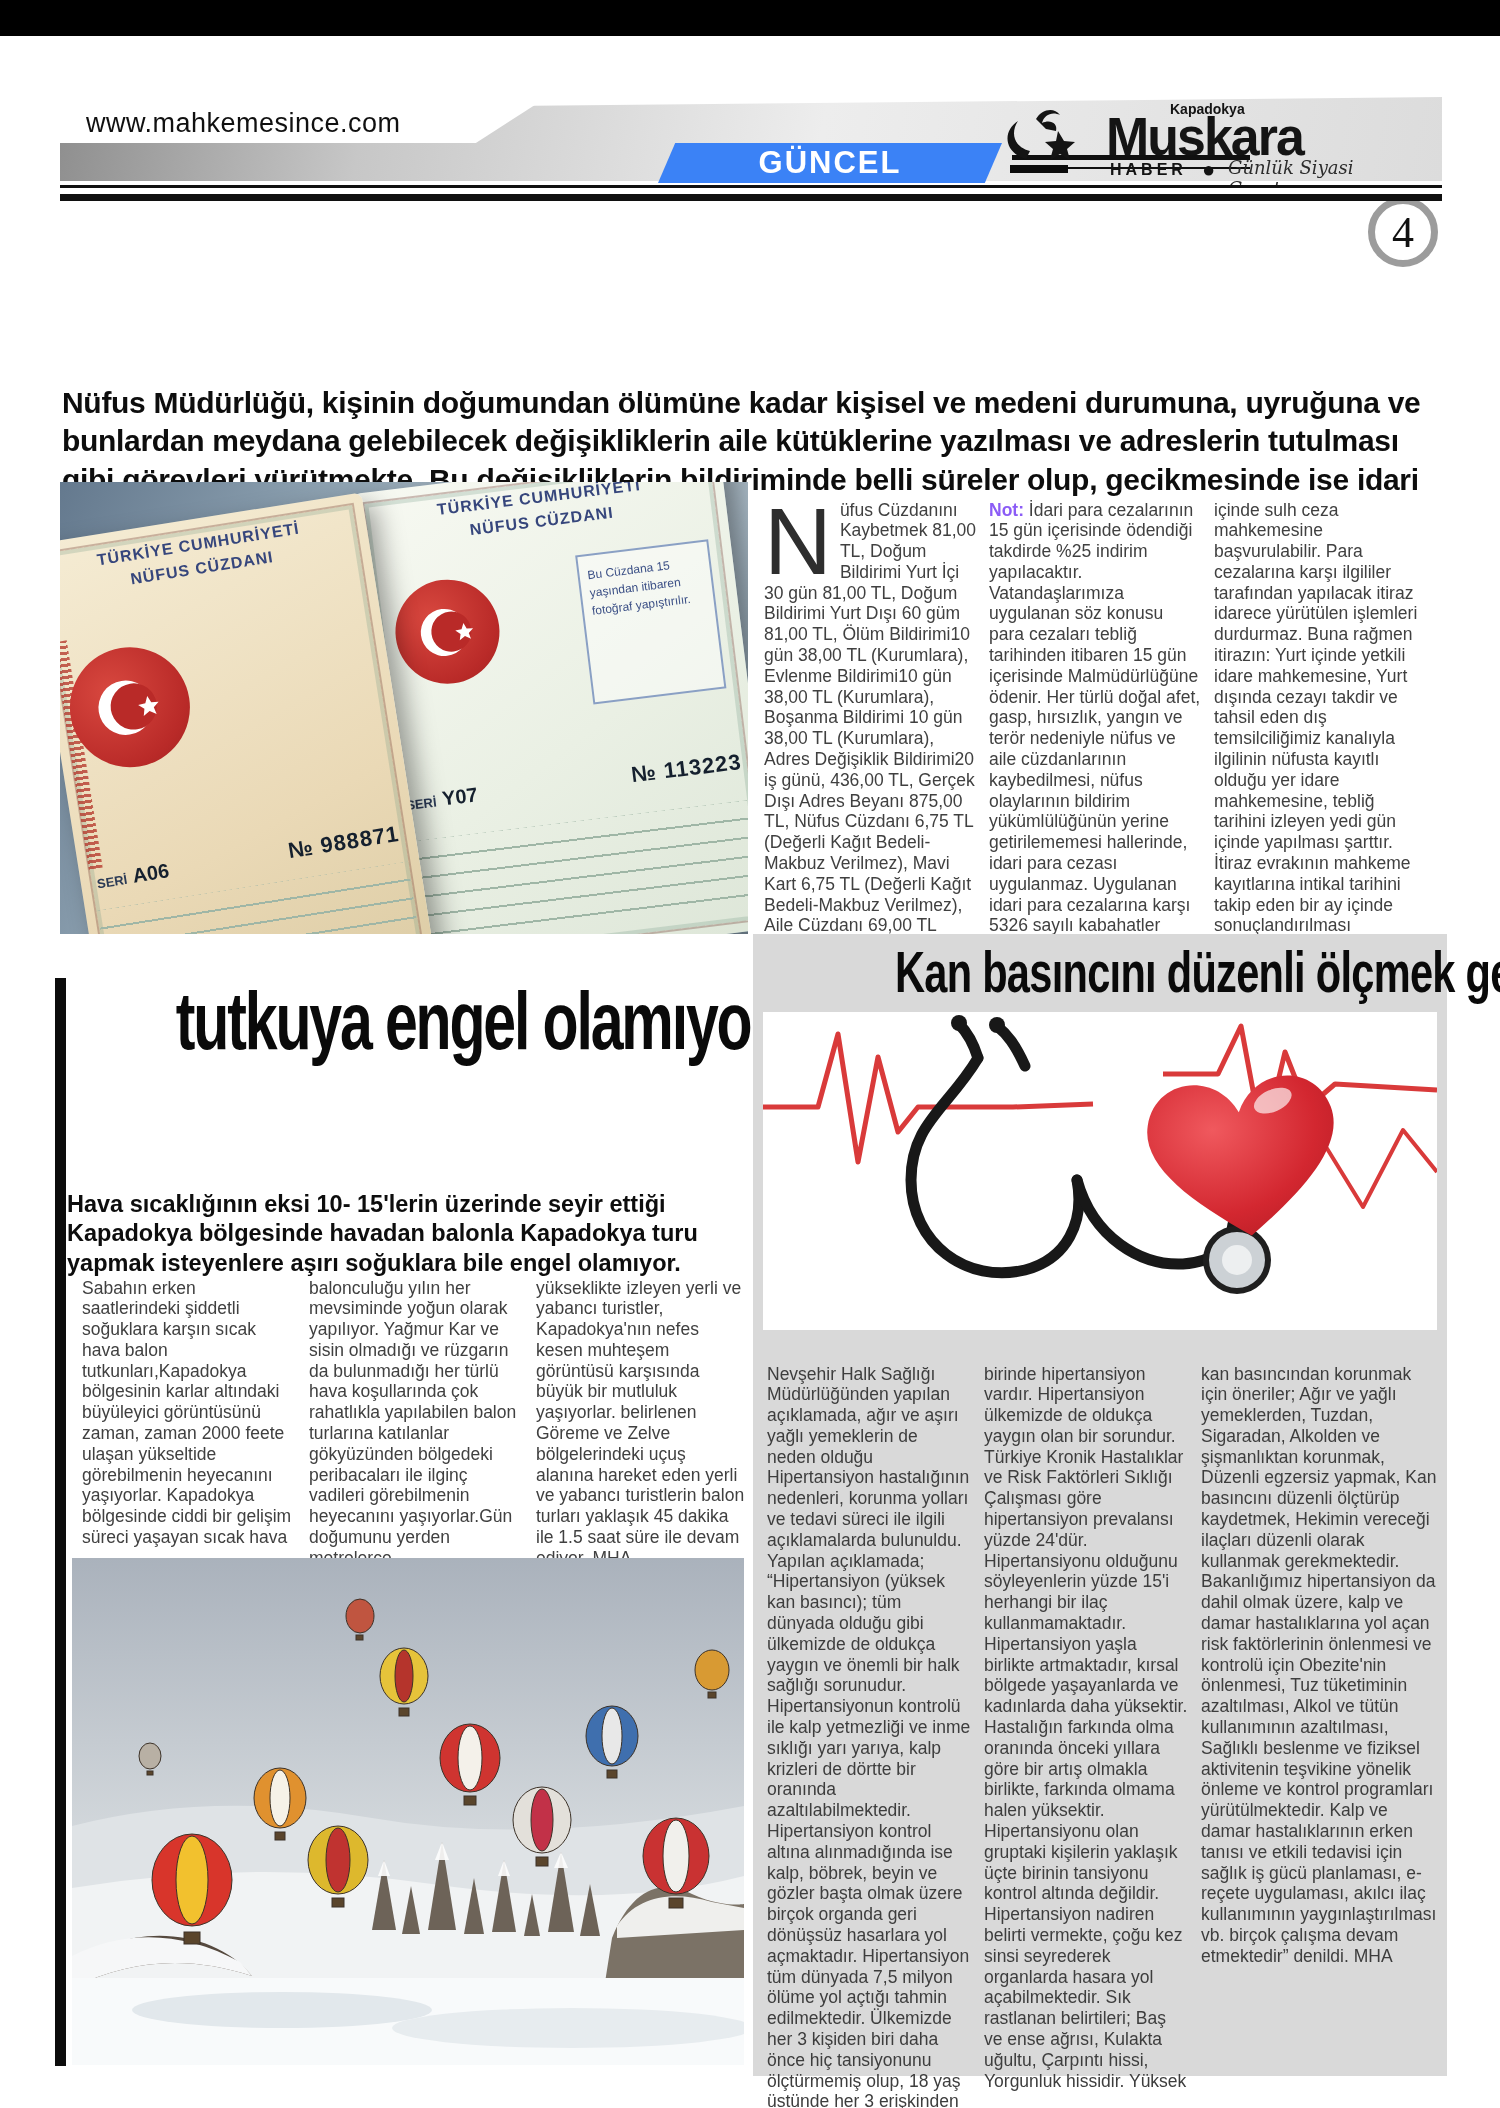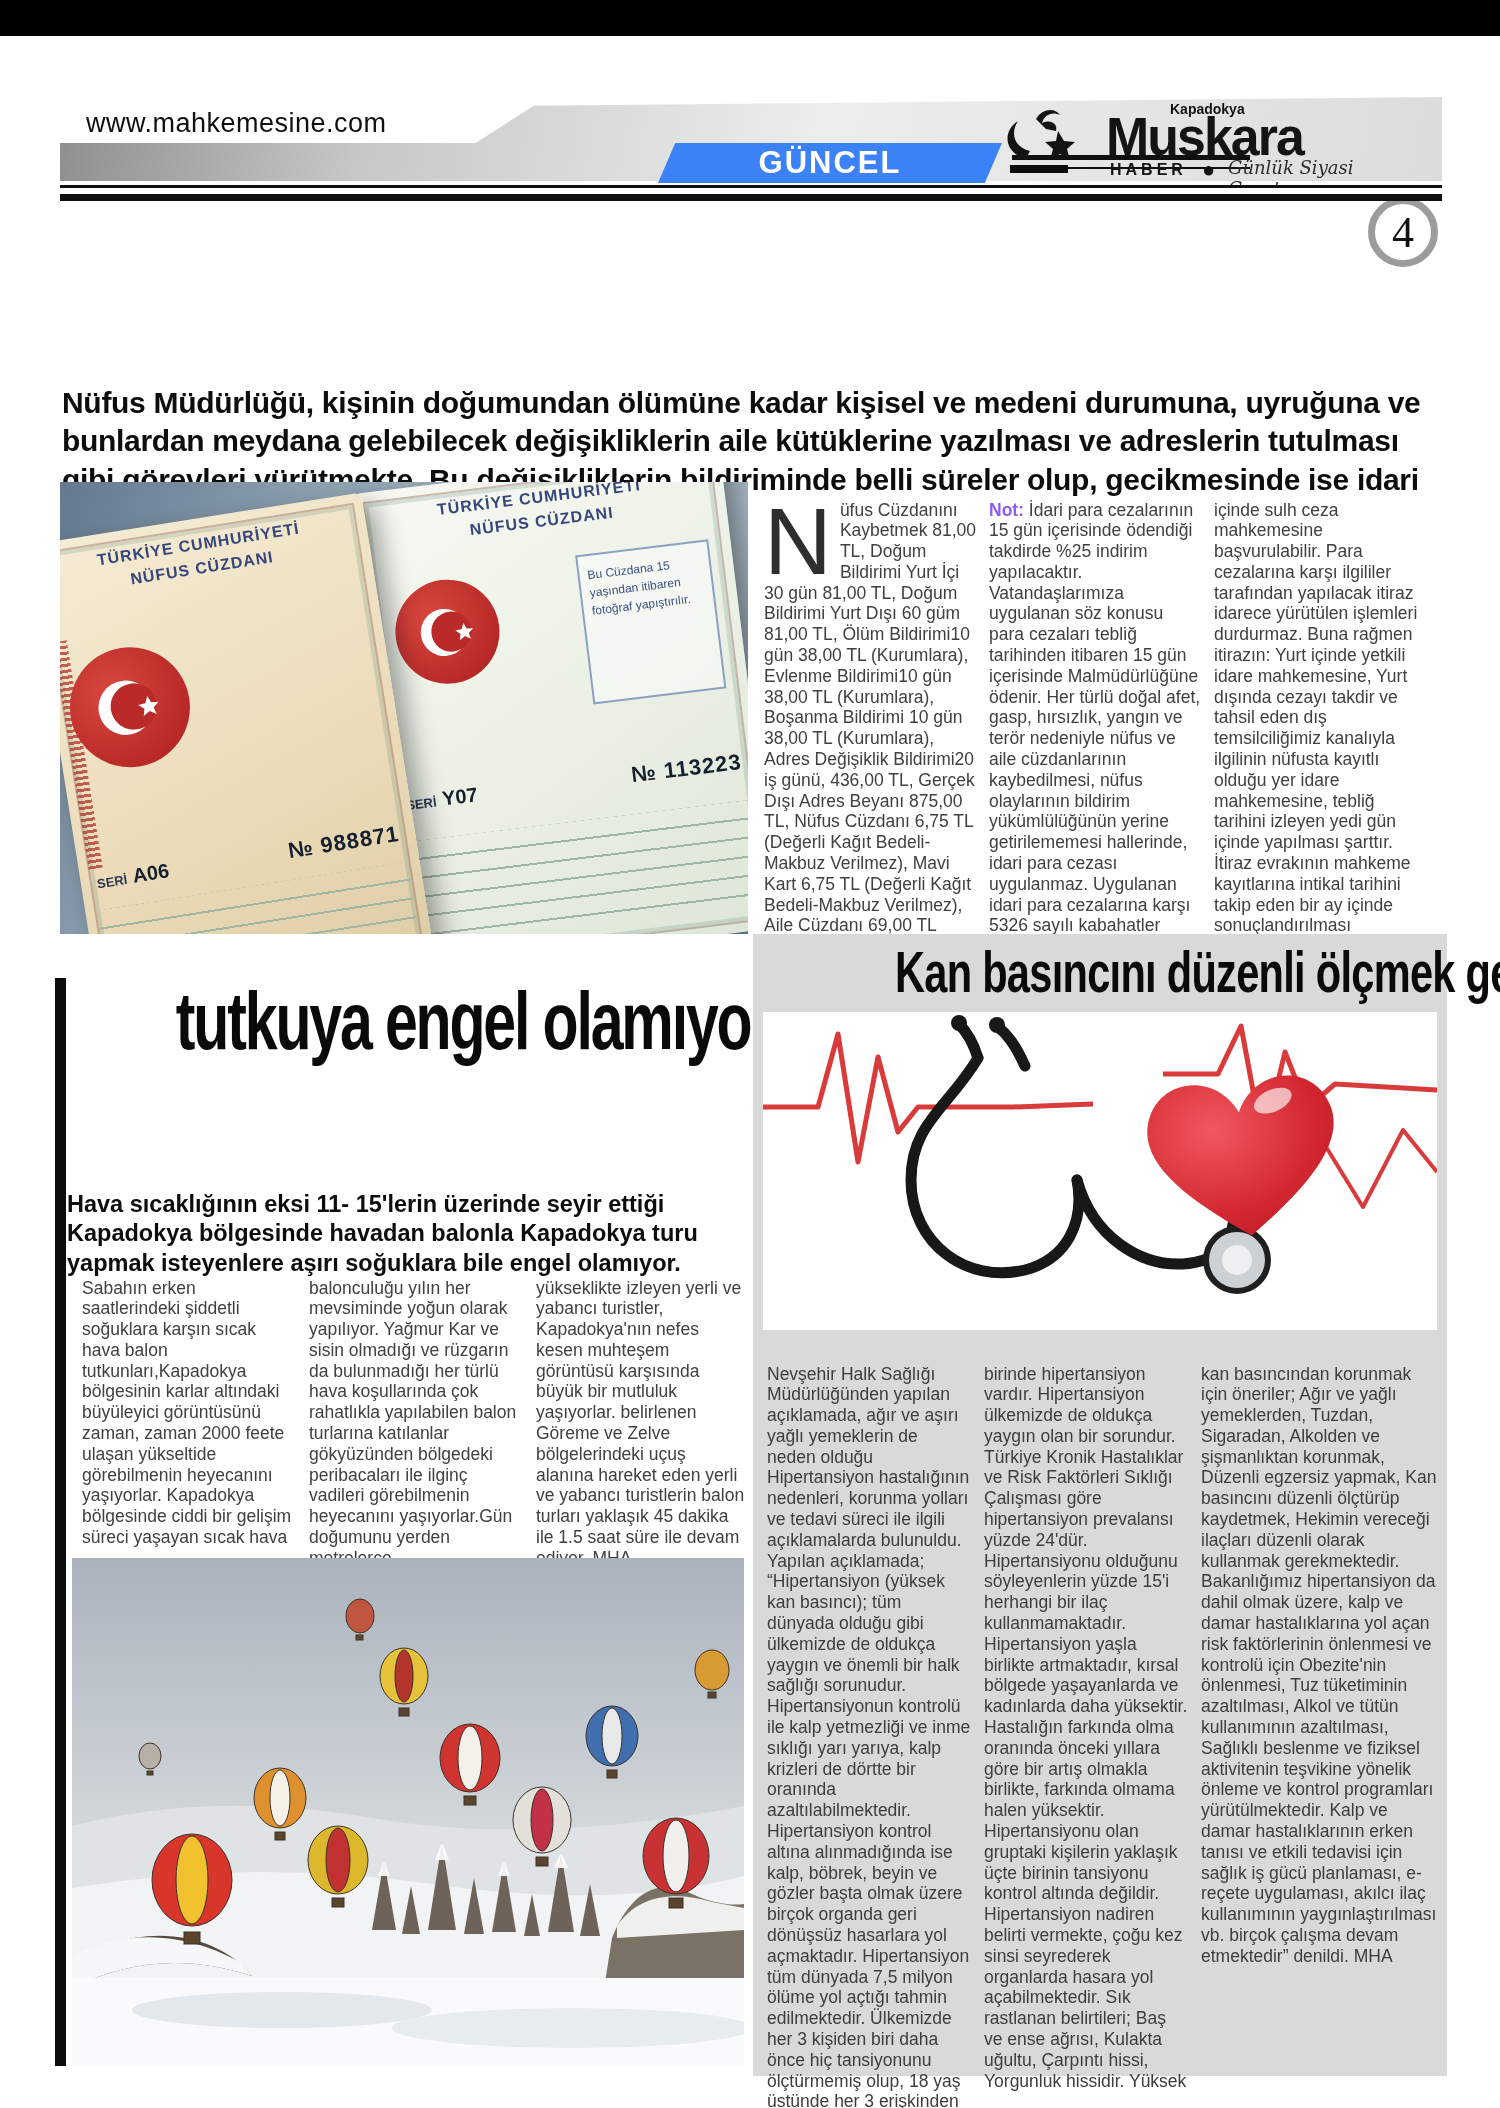--- a/index.html
+++ b/index.html
@@ -111,21 +111,21 @@
 </head>
 <body>
 
 <div class="page">
 
   <div class="topbar"></div>
   <div class="left-rule"></div>
 
   <div class="header">
     <div class="band"></div>
-    <div class="www-strip">www.mahkemesine.com</div>
+    <div class="www-strip">www.mahkemesince.com</div>
     <div class="guncel-bar">GÜNCEL</div>
     <div class="deco-line-a"></div>
     <div class="deco-line-b"></div>
     <div class="logo">
       <svg width="120" height="78" viewBox="0 0 120 78" style="position:absolute;left:-46px;top:2px;">
         <path d="M28 58 C6 52 4 30 20 20 C12 32 16 46 32 50 Z" fill="#141414"></path>
         <path d="M38 18 C44 8 56 6 62 14 C54 10 46 14 44 22 C52 18 60 22 58 30 L48 28 Z" fill="#141414"></path>
         <path d="M60 30 l6 10 11 1 -8 7 3 11 -10-6 -10 6 3-11 -8-7 11-1 z" fill="#141414"></path>
       </svg>
       <div class="logo-kapadokya">Kapadokya</div>
@@ -188,21 +188,21 @@
     <div class="a1cols">
       <p class="acol"><span class="dropcap">N</span><span>üfus Cüzdanını Kaybetmek 81,00 TL, Doğum Bildirimi Yurt İçi 30 gün 81,00 TL, Doğum Bildirimi Yurt Dışı 60 güm 81,00 TL, Ölüm Bildirimi10 gün 38,00 TL (Kurumlara), Evlenme Bildirimi10 gün 38,00 TL (Kurumlara), Boşanma Bildirimi 10 gün 38,00 TL (Kurumlara), Adres Değişiklik Bildirimi20 iş günü, 436,00 TL, Gerçek Dışı Adres Beyanı 875,00 TL, Nüfus Cüzdanı 6,75 TL (Değerli Kağıt Bedeli-Makbuz Verilmez), Mavi Kart 6,75 TL (Değerli Kağıt Bedeli-Makbuz Verilmez), Aile Cüzdanı 69,00 TL  (Değerli Kağıt Bedeli-Makbuz Verilmez).</span></p>
       <p class="acol"><span class="bold-lead">Not:</span><span> İdari para cezalarının 15 gün içerisinde ödendiği takdirde %25 indirim yapılacaktır. Vatandaşlarımıza uygulanan söz konusu para cezaları tebliğ tarihinden itibaren 15 gün içerisinde Malmüdürlüğüne ödenir.  Her türlü doğal afet, gasp, hırsızlık, yangın ve terör nedeniyle nüfus ve aile cüzdanlarının kaybedilmesi, nüfus olaylarının bildirim yükümlülüğünün yerine getirilememesi hallerinde, idari para cezası uygulanmaz. Uygulanan idari para cezalarına karşı 5326 sayılı kabahatler kanununun 27. maddesi uyarınca tebliğ tarihinden itibaren 15 gün</span></p>
       <p class="acol">içinde sulh ceza mahkemesine başvurulabilir. Para cezalarına karşı ilgililer tarafından yapılacak itiraz idarece yürütülen işlemleri durdurmaz. Buna rağmen itirazın: Yurt içinde yetkili idare mahkemesine, Yurt dışında cezayı takdir ve tahsil eden dış temsilciliğimiz kanalıyla ilgilinin nüfusta kayıtlı olduğu yer idare mahkemesine, tebliğ tarihini izleyen yedi gün içinde yapılması şarttır. İtiraz evrakının mahkeme kayıtlarına intikal tarihini takip eden bir ay içinde sonuçlandırılması zorunludur. İdare mahkemesince verilen kararlar kesindir. MHA</p>
     </div>
   </div>
 
   <div class="balloon-headline">
     <span class="line"><span>tutkuya engel olamıyor</span></span>
   </div>
-  <p class="balloon-subhead">Hava sıcaklığının eksi 11- 15'lerin üzerinde seyir ettiği Kapadokya bölgesinde havadan balonla Kapadokya turu yapmak isteyenlere aşırı soğuklara bile engel olamıyor.</p>
+  <p class="balloon-subhead">Hava sıcaklığının eksi 10- 15'lerin üzerinde seyir ettiği Kapadokya bölgesinde havadan balonla Kapadokya turu yapmak isteyenlere aşırı soğuklara bile engel olamıyor.</p>
   <div class="balloon-cols">
     <p class="bcol">Sabahın erken saatlerindeki şiddetli soğuklara karşın sıcak hava balon tutkunları,Kapadokya bölgesinin karlar altındaki büyüleyici görüntüsünü zaman, zaman 2000 feete ulaşan yükseltide görebilmenin heyecanını yaşıyorlar. Kapadokya bölgesinde ciddi bir gelişim süreci yaşayan sıcak hava</p>
     <p class="bcol">balonculuğu yılın her mevsiminde yoğun olarak yapılıyor. Yağmur Kar ve sisin olmadığı ve rüzgarın da bulunmadığı her türlü hava koşullarında çok rahatlıkla yapılabilen balon turlarına katılanlar gökyüzünden bölgedeki peribacaları ile ilginç vadileri görebilmenin heyecanını yaşıyorlar.Gün doğumunu yerden metrelerce</p>
     <p class="bcol">yükseklikte izleyen yerli ve yabancı turistler, Kapadokya'nın nefes kesen muhteşem görüntüsü karşısında büyük bir mutluluk yaşıyorlar. belirlenen Göreme ve Zelve bölgelerindeki uçuş alanına hareket eden yerli ve yabancı turistlerin balon turları yaklaşık 45 dakika ile 1.5 saat süre ile devam ediyor. MHA</p>
   </div>
   <div class="balloon-photo">
     <svg width="672" height="507" viewBox="0 0 672 507">
       <defs>
         <linearGradient id="sky" x1="0" y1="0" x2="0" y2="1">
           <stop offset="0" stop-color="#aab2bc"></stop>

